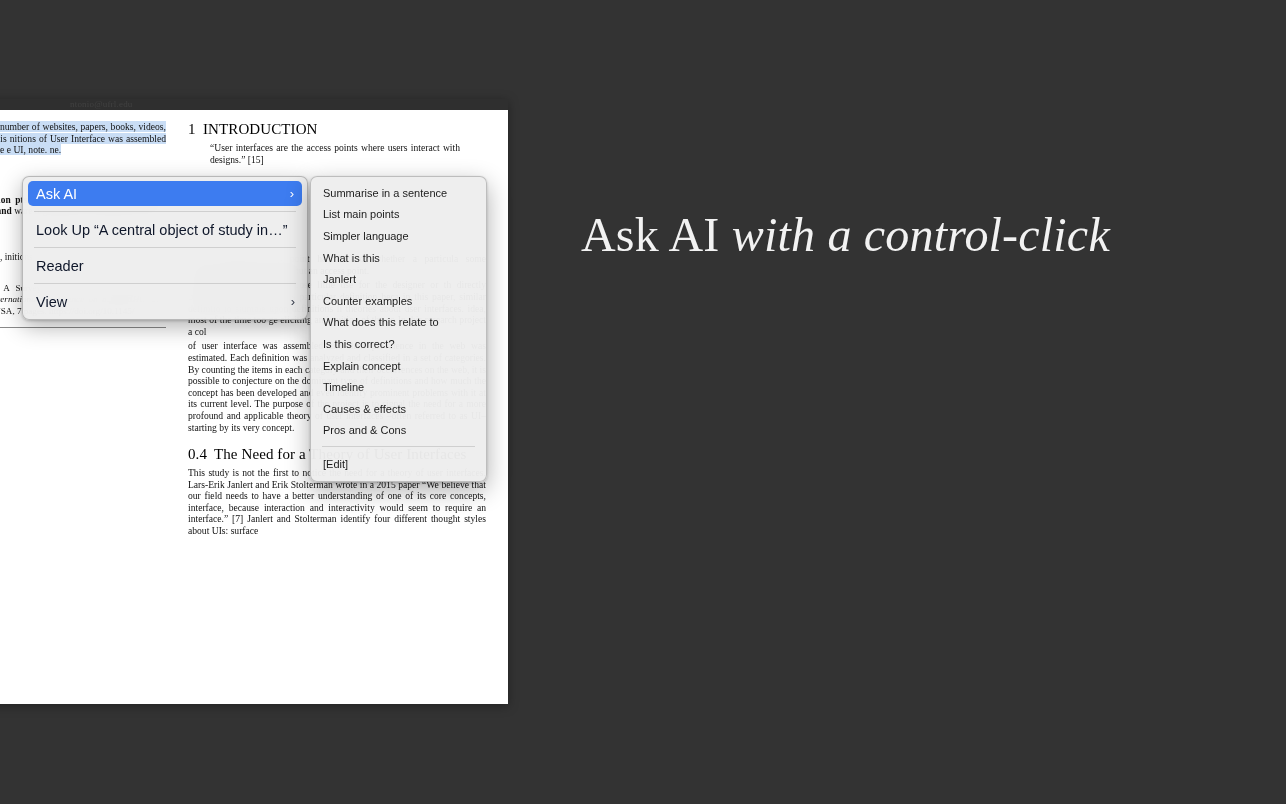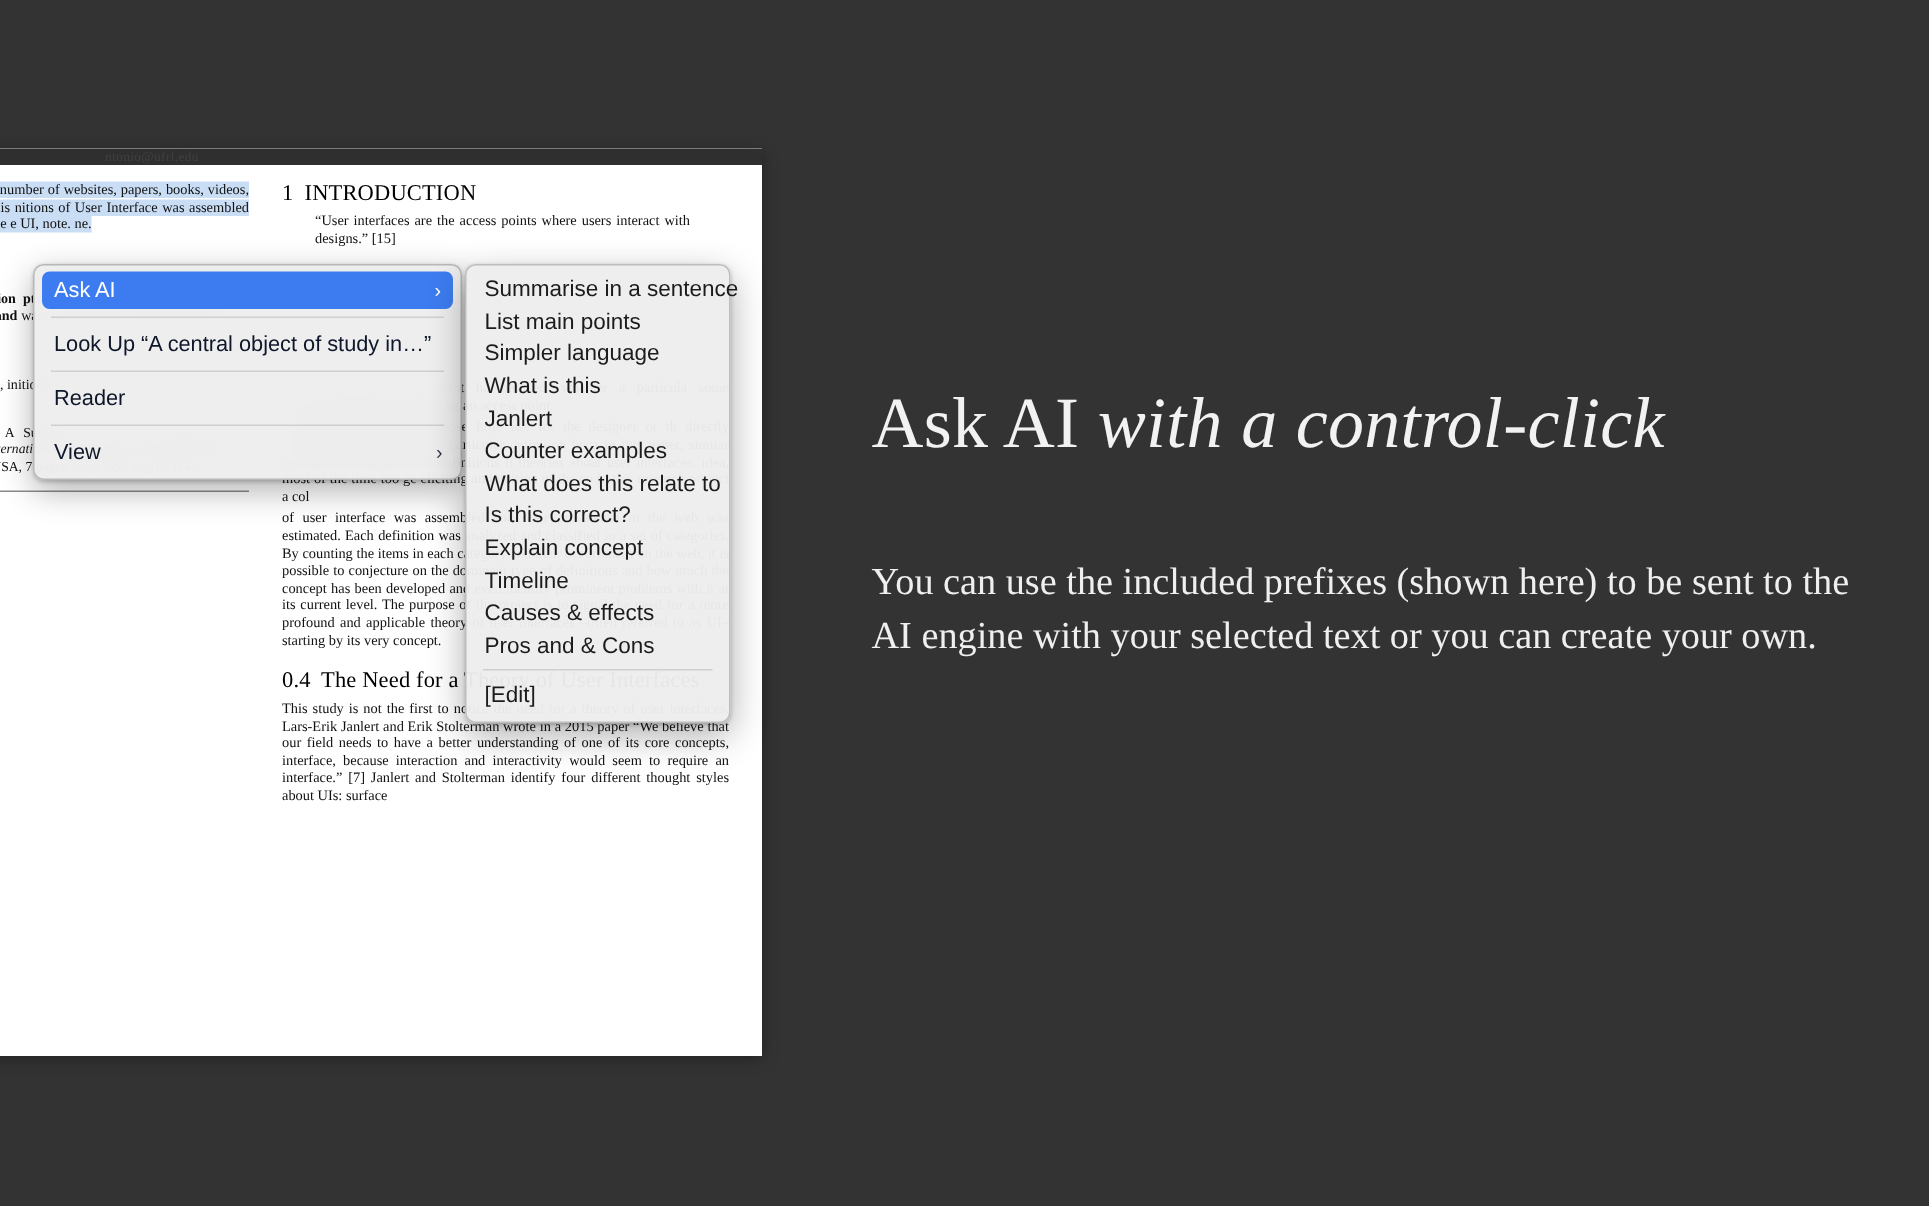--- a/index.html
+++ b/index.html
@@ -95,30 +95,29 @@
     background: rgba(237,237,237,0.97);
     border: 1px solid rgba(140,140,140,.5);
     border-radius: 7px;
     box-shadow: 0 8px 24px rgba(0,0,0,.32), 0 1px 3px rgba(0,0,0,.2);
     padding: 5px 0 6px 0;
     font-family: "Liberation Sans", sans-serif;
   }
   .smi {
     height: 21.6px; display: flex; align-items: center;
     padding: 0 10px 0 12px;
-    font-size: 15px; color: #1c1c1c; white-space: nowrap;
+    font-size: 11px; color: #1c1c1c; white-space: nowrap;
   }
   .sub-sep { height: 1px; background: rgba(0,0,0,.13); margin: 5px 11px 6px 11px; }
 
   
   #panel {
     position: absolute; left: 581px; top: 210px; width: 660px;
     color: #f2f2f2;
     font-family: "Liberation Serif", serif;
-    margin-top: 48px;
   }
   #headline {
     font-size: 48px; line-height: 1.05; letter-spacing: .2px;
     font-weight: normal; white-space: nowrap;
   }
   #headline .ital { font-style: italic; }
   .para {
     font-size: 25.5px; line-height: 35.5px; font-weight: normal;
     color: #efefef; margin-top: 0;
   }
@@ -209,16 +208,15 @@
     <div class="smi">Explain concept</div>
     <div class="smi">Timeline</div>
     <div class="smi">Causes &amp; effects</div>
     <div class="smi">Pros and &amp; Cons</div>
     <div class="sub-sep"></div>
     <div class="smi">[Edit]</div>
   </div>
 
   <div id="panel">
     <div id="headline"><span>Ask AI </span><span class="ital">with a control-click</span></div>
-    <div class="para" id="para1">You can use the included prefixes (shown here) to be sent to the AI engine with your selected text or you can create your own.</div>
   </div>
 
 </div>
 
 </body></html>

